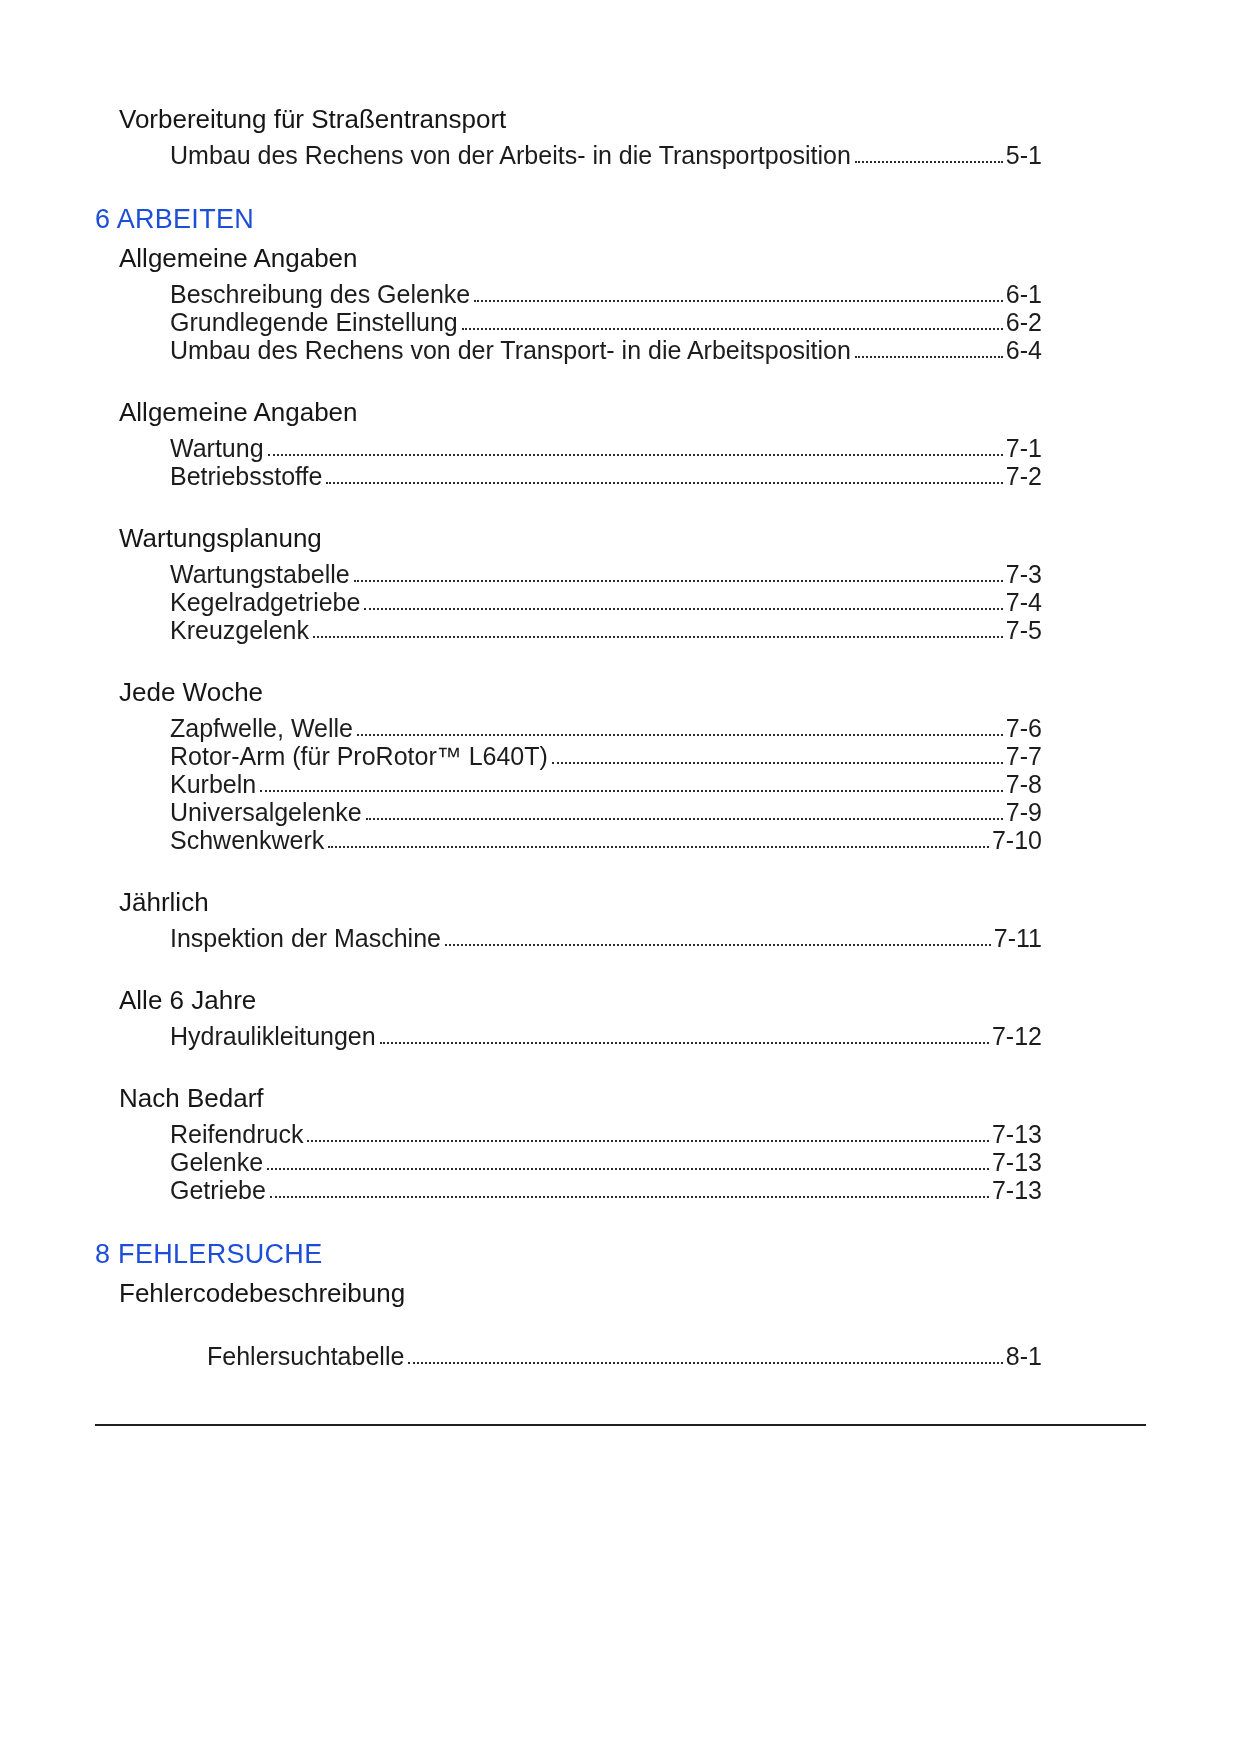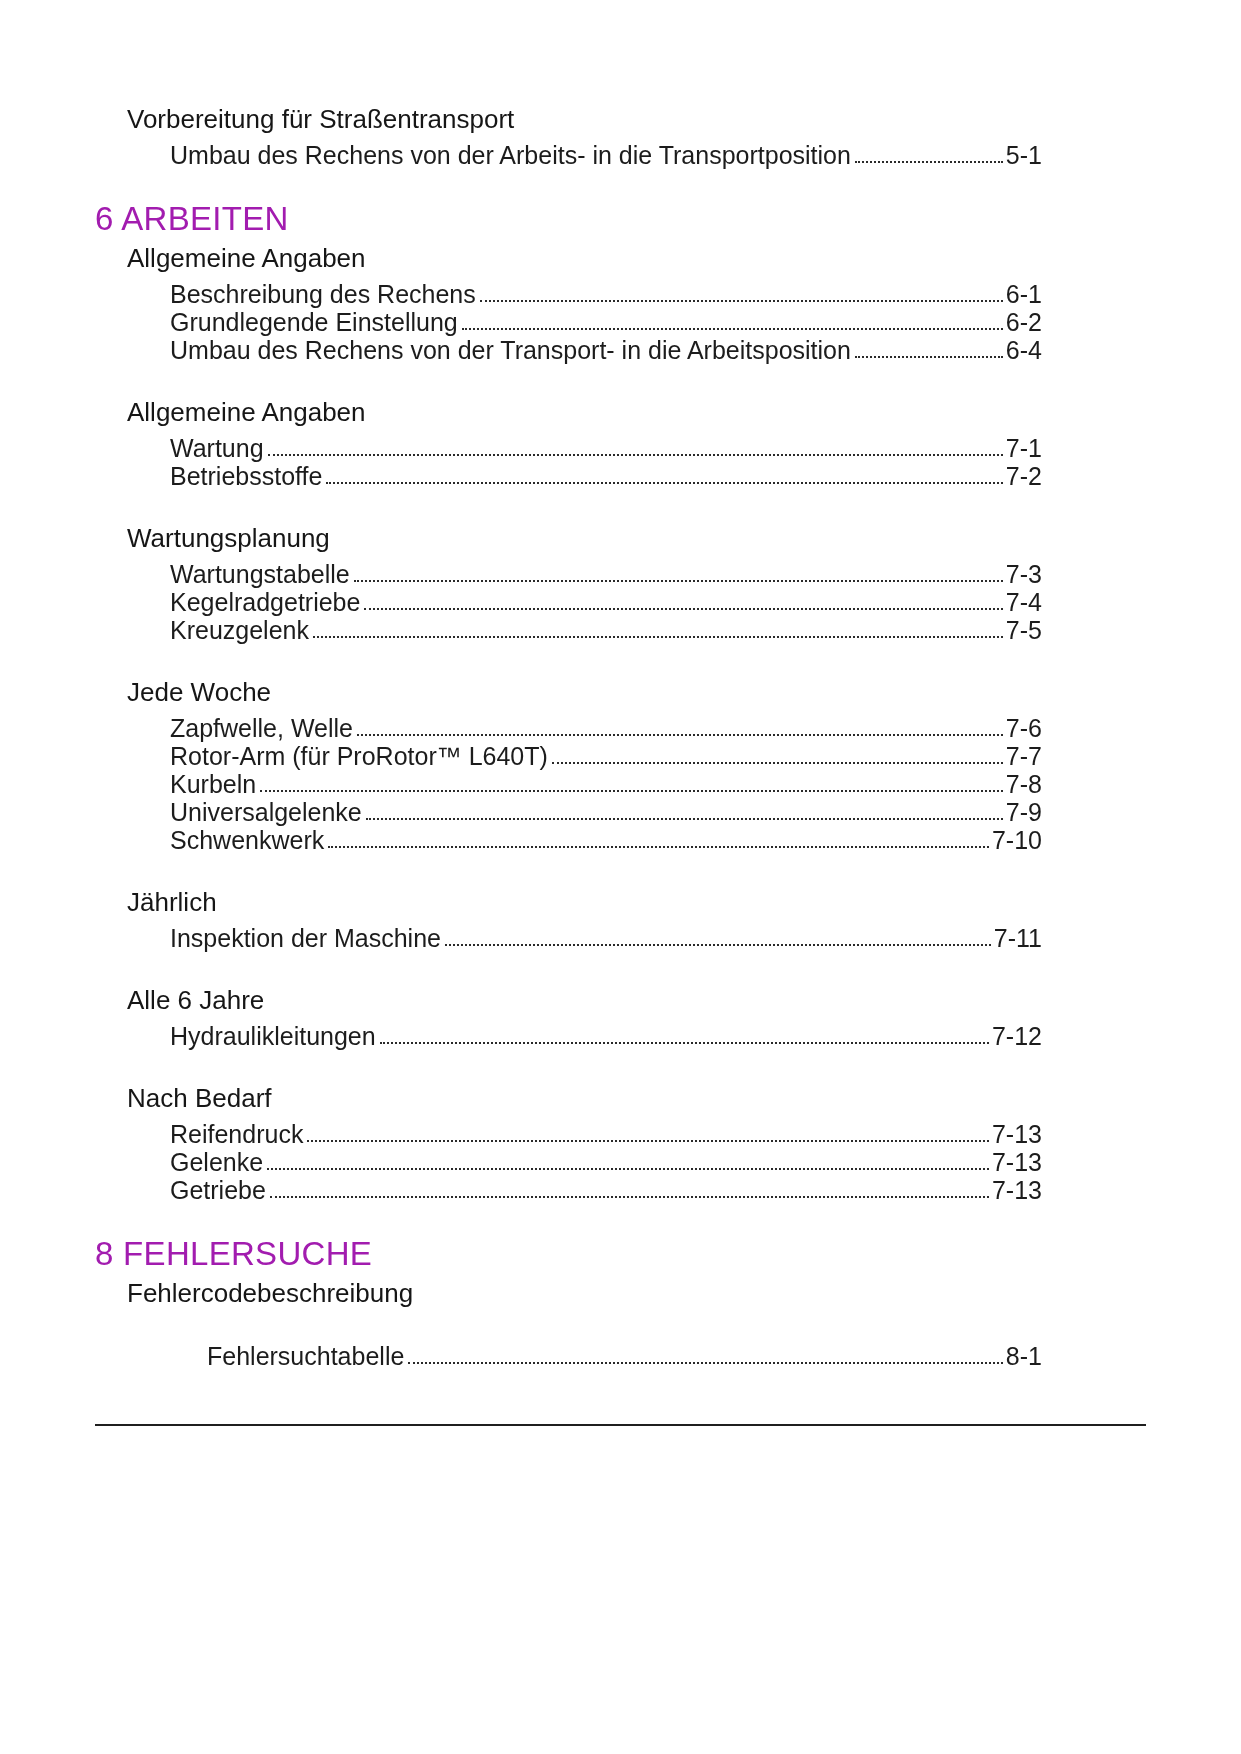--- a/index.html
+++ b/index.html
@@ -15,33 +15,33 @@
     color: #1a1a1a;
     font-family: "Liberation Sans", sans-serif;
     overflow: hidden;
     box-sizing: border-box;
   }
   .toc {
     padding: 102px 199px 0 95px;
     box-sizing: border-box;
   }
   .chapter {
-    font-size: 33px;
+    font-size: 27px;
     line-height: 36px;
     font-weight: 400;
-    color: #a21caf;
+    color: #1d4ed8;
     margin: 32px 0 4px 0;
     letter-spacing: 0.3px;
   }
   .section {
     font-size: 26px;
     line-height: 34px;
     font-weight: 400;
     color: #161616;
-    margin: 31px 0 5px 32px;
+    margin: 31px 0 5px 24px;
   }
   .chapter + .section {
     margin-top: 2px;
   }
   .toc > :first-child {
     margin-top: 0;
   }
   .entry {
     display: flex;
     align-items: baseline;
@@ -83,21 +83,21 @@
   <div class="toc" id="toc">
       <div class="section">Vorbereitung für Straßentransport</div>
       <div class="entry">
         <span class="entry-label">Umbau des Rechens von der Arbeits- in die Transportposition</span>
         <span class="dots"></span>
         <span class="entry-page">5-1</span>
       </div>
       <div class="chapter">6 ARBEITEN</div>
       <div class="section">Allgemeine Angaben</div>
       <div class="entry">
-        <span class="entry-label">Beschreibung des Rechens</span>
+        <span class="entry-label">Beschreibung des Gelenke</span>
         <span class="dots"></span>
         <span class="entry-page">6-1</span>
       </div>
       <div class="entry">
         <span class="entry-label">Grundlegende Einstellung</span>
         <span class="dots"></span>
         <span class="entry-page">6-2</span>
       </div>
       <div class="entry">
         <span class="entry-label">Umbau des Rechens von der Transport- in die Arbeitsposition</span>

